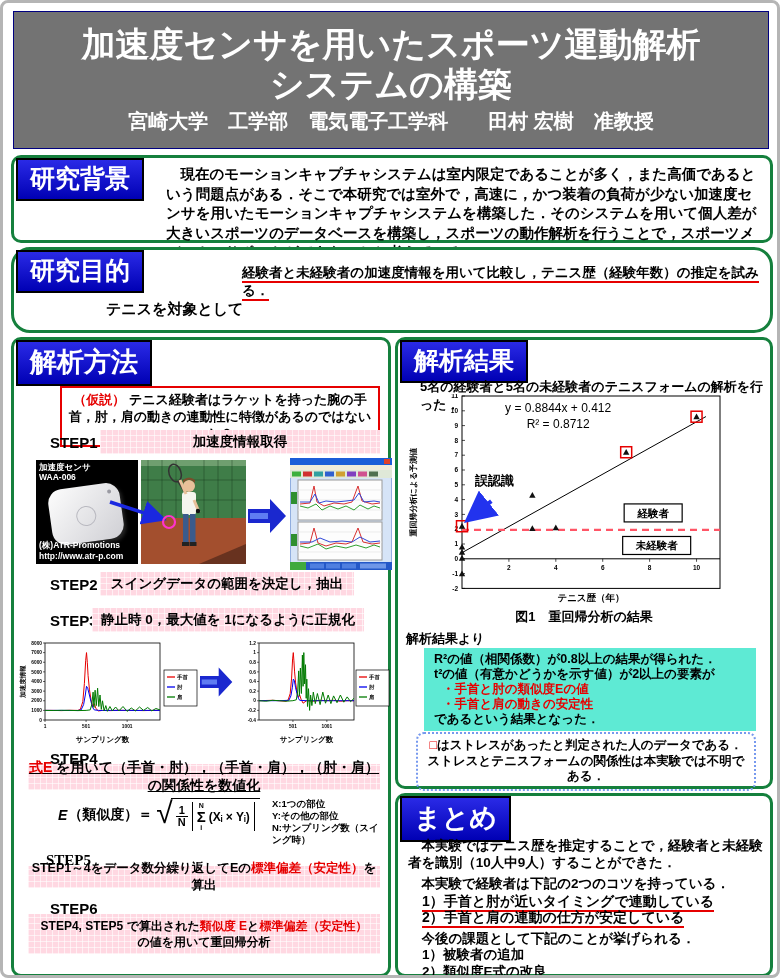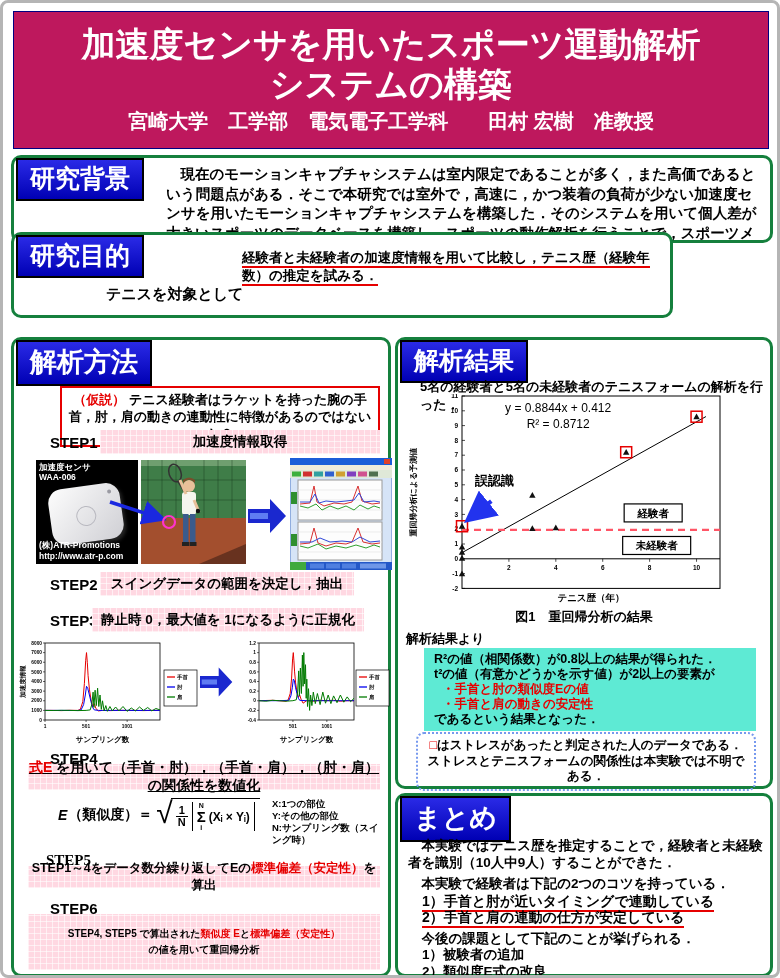--- a/index.html
+++ b/index.html
@@ -1,21 +1,21 @@
 <!DOCTYPE html>
 <html><head>
 <meta charset="utf-8">
 <style>
   html,body{margin:0;padding:0;background:#fff;font-family:"Liberation Sans","DejaVu Sans",sans-serif;}
   #poster{position:relative;width:780px;height:978px;box-sizing:border-box;background:#fff;
           border:3px solid #b5b5b5;border-radius:8px;overflow:hidden;}
   .sec{position:absolute;background:#fff;border:3px solid #15803d;border-radius:10px;box-sizing:border-box;}
   .hdr{position:absolute;left:2px;top:0;background:linear-gradient(180deg,#2a2ae6 0%,#0000b4 100%);
        color:#fff;border:2px solid #000;padding:2px 12px 4px;font-weight:bold;white-space:nowrap;}
-  .titlebox{position:absolute;left:10px;top:8px;width:756px;height:138px;background:#be185d;
+  .titlebox{position:absolute;left:10px;top:8px;width:756px;height:138px;background:#737373;
             border:1px solid #000080;color:#fff;text-align:center;box-sizing:border-box;}
   .t1{font-size:34px;font-weight:bold;margin-top:12px;line-height:40px;}
   .t2{font-size:34px;font-weight:bold;line-height:40px;}
   .t3{font-size:20px;font-weight:bold;margin-top:4px;}
   .b{font-weight:bold;}
   .red{color:#e60000;}
   .ul-red{border-bottom:2px solid #e60000;padding-bottom:1px;}
   .pink{background-color:#ffd8e2;
         background-image:repeating-linear-gradient(0deg,rgba(255,255,255,.6) 0 1px,transparent 1px 6px),
                          repeating-linear-gradient(90deg,rgba(255,255,255,.6) 0 1px,transparent 1px 6px);}
@@ -59,21 +59,21 @@
     <div class="t1">加速度センサを用いたスポーツ運動解析</div>
     <div class="t2">システムの構築</div>
     <div class="t3">宮崎大学　工学部　電気電子工学科　　田村 宏樹　准教授</div>
   </div>
 
   <div class="sec" style="left:8px;top:152px;width:762px;height:88px;">
     <div class="hdr" style="font-size:25px;">研究背景</div>
     <div class="abs b" style="left:152px;top:7px;width:600px;font-size:14.5px;line-height:19.5px;">　現在のモーションキャプチャシステムは室内限定であることが多く，また高価であるという問題点がある．そこで本研究では室外で，高速に，かつ装着の負荷が少ない加速度センサを用いたモーションキャプチャシステムを構築した．そのシステムを用いて個人差が大きいスポーツのデータベースを構築し，スポーツの動作解析を行うことで，スポーツメディカルサポートができないかと考えている．</div>
   </div>
 
-  <div class="sec" style="left:8px;top:229px;width:662px;height:86px;">
+  <div class="sec" style="left:8px;top:244px;width:762px;height:86px;border-radius:19px;">
     <div class="hdr" style="font-size:25px;">研究目的</div>
     <div class="abs b" style="left:92px;top:50px;font-size:15px;">テニスを対象として</div>
     <div class="abs b" style="left:228px;top:14px;font-size:13.5px;">
       <span class="ul-red">経験者と未経験者の加速度情報を用いて比較し，テニス歴（経験年数）の推定を試みる．</span>
     </div>
   </div>
 
   <div class="sec" style="left:8px;top:334px;width:380px;height:640px;">
     <div class="hdr" style="font-size:27px;">解析方法</div>
 
@@ -299,21 +299,21 @@
       <div>Y:その他の部位</div>
       <div>N:サンプリング数（スイング時）</div>
     </div>
 
     <div class="steplabel" style="left:32px;top:512px;font-family:Liberation Serif, serif;">STEP5</div>
     <div class="stepbar pink" style="left:14px;top:526px;width:352px;height:22px;font-size:12.5px;">
       <span><span>STEP1～4をデータ数分繰り返してEの</span><span class="red">標準偏差（安定性）</span><span>を算出</span></span>
     </div>
 
     <div class="steplabel" style="left:36px;top:560px;">STEP6</div>
-    <div class="stepbar pink" style="left:14px;top:574px;width:352px;height:56px;font-size:10px;flex-direction:column;line-height:16px;">
+    <div class="stepbar pink" style="left:14px;top:574px;width:352px;height:40px;font-size:12px;flex-direction:column;line-height:16px;">
       <span><span>STEP4, STEP5 で算出された</span><span class="red">類似度 E</span><span>と</span><span class="red">標準偏差（安定性）</span></span>
       <span>の値を用いて重回帰分析</span>
     </div>
   </div>
 
   <div class="sec" style="left:392px;top:334px;width:378px;height:452px;">
     <div class="hdr" style="font-size:25px;">解析結果</div>
     <div class="abs b" style="left:22px;top:38px;font-size:13px;">5名の経験者と5名の未経験者のテニスフォームの解析を行った．</div>
 
     <svg class="abs" style="left:6px;top:54px;" width="364" height="210" viewBox="0 0 364 210">

